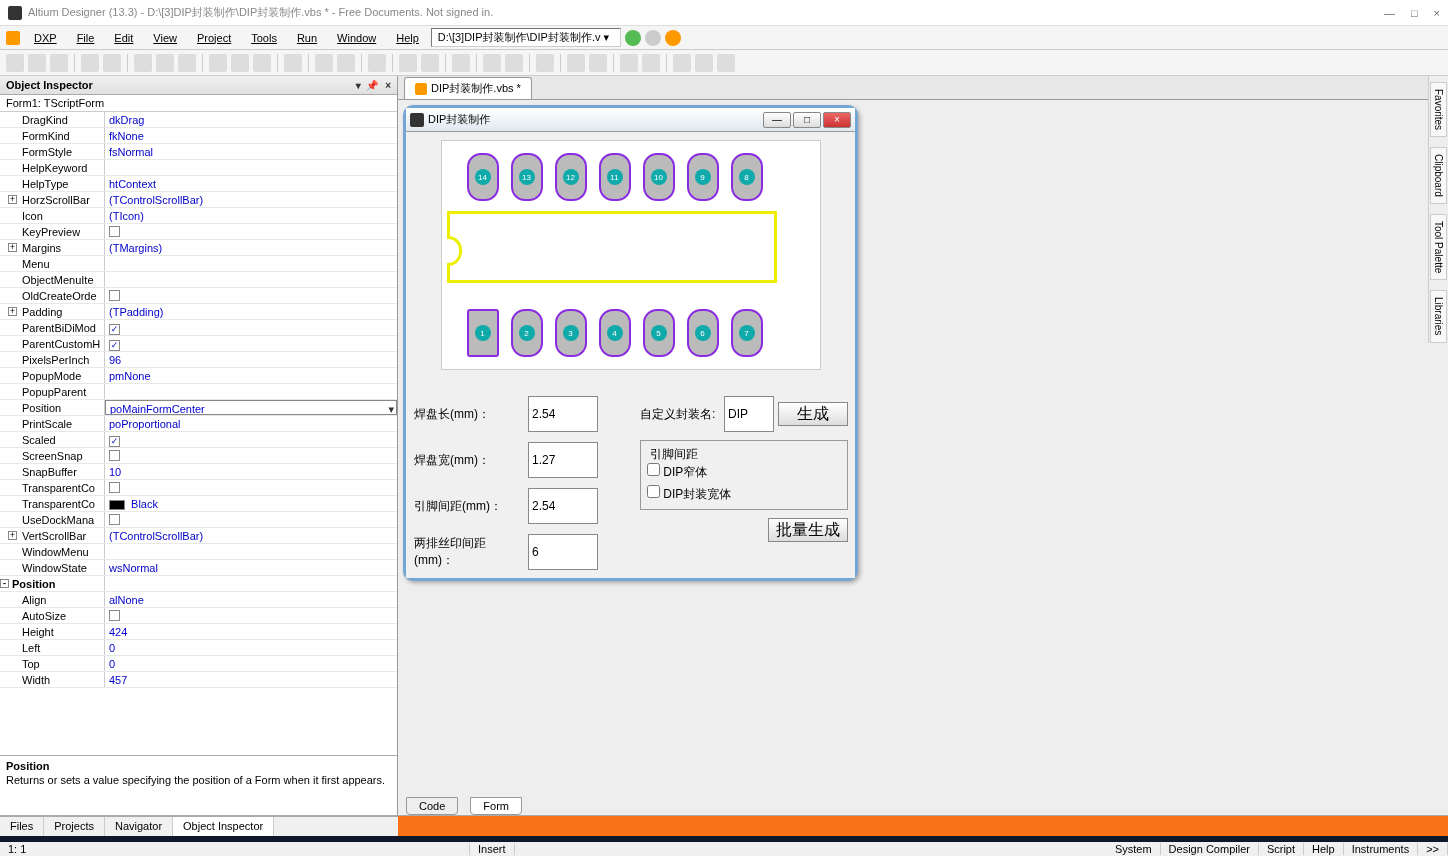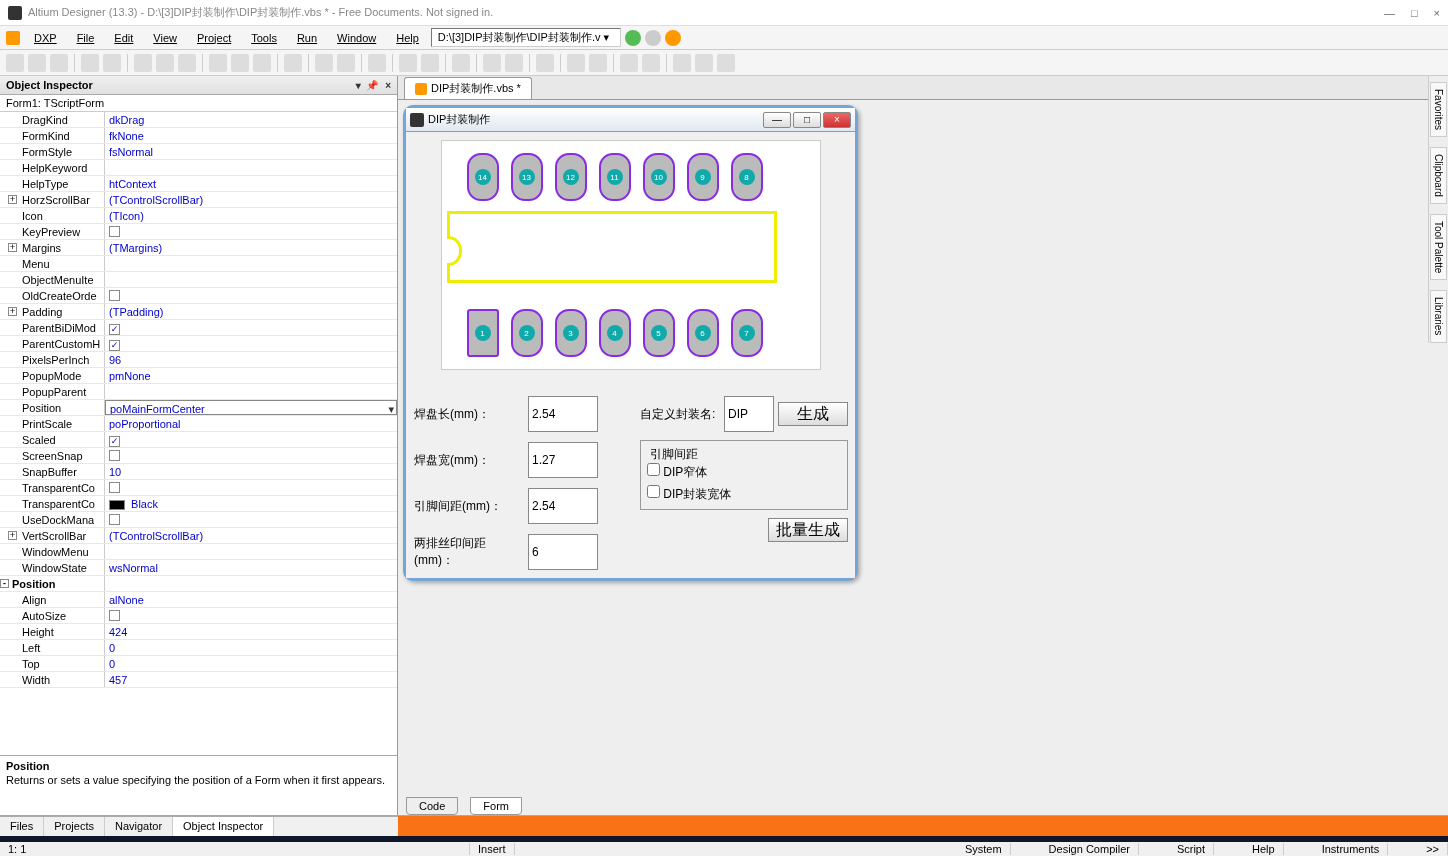--- a/index.html
+++ b/index.html
@@ -71,21 +71,21 @@
 .fc-btn { width: 70px; height: 24px; border: 1px solid #888; background: linear-gradient(#fff,#ddd); font-size: 16px; }
 .fieldgroup { border: 1px solid #999; padding: 6px; font-size: 12px; }
 .fieldgroup .fgtitle { margin-top: -12px; background: #f0f0f0; display: inline-block; padding: 0 3px; }
 .right-rail { position: absolute; right: 0; top: 76px; width: 20px; background: #eee; border-left: 1px solid #ccc; display: flex; flex-direction: column; align-items: center; padding-top: 6px; gap: 10px; }
 .right-rail .rtab { writing-mode: vertical-rl; font-size: 10px; padding: 6px 2px; border: 1px solid #ccc; background: #f8f8f8; }
 .bottom-code-tabs { position: absolute; bottom: 0; left: 8px; display: flex; }
 .bottom-code-tabs .ctab { padding: 2px 12px; border: 1px solid #999; background: #eee; border-radius: 0 0 4px 4px; font-size: 11px; margin-right: 12px; }
 .bottom-code-tabs .ctab.active { background: #fff; }
 .statusbar { height: 20px; background: #f0f0f0; border-top: 6px solid #0f172a; display: flex; align-items: center; font-size: 11px; }
 .statusbar .scell { padding: 0 8px; border-right: 1px solid #ccc; }
-.statusbar .sright { margin-left: auto; display: flex; gap: 30px; }
+.statusbar .sright { margin-left: auto; display: flex; }
 .bottom-panel-tabs { height: 21px; background: #f97316; border-top: 1px solid #aaa; display: flex; }
 .color-sw { width: 16px; height: 10px; background: #000; display: inline-block; border: 1px solid #888; vertical-align: middle; margin-right: 3px; }
 </style>
 </head>
 <body>
 
 <div class="titlebar">
   <span class="ticon"></span>
   <span>Altium Designer (13.3) - D:\[3]DIP封装制作\DIP封装制作.vbs * - Free Documents. Not signed in.</span>
   <div class="wbtns">

